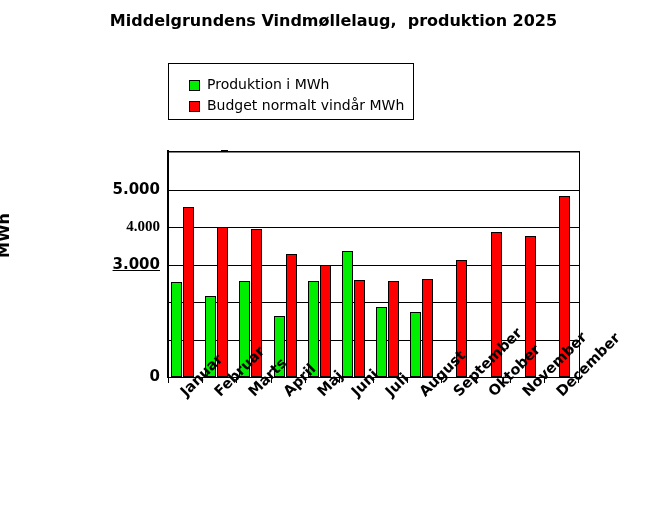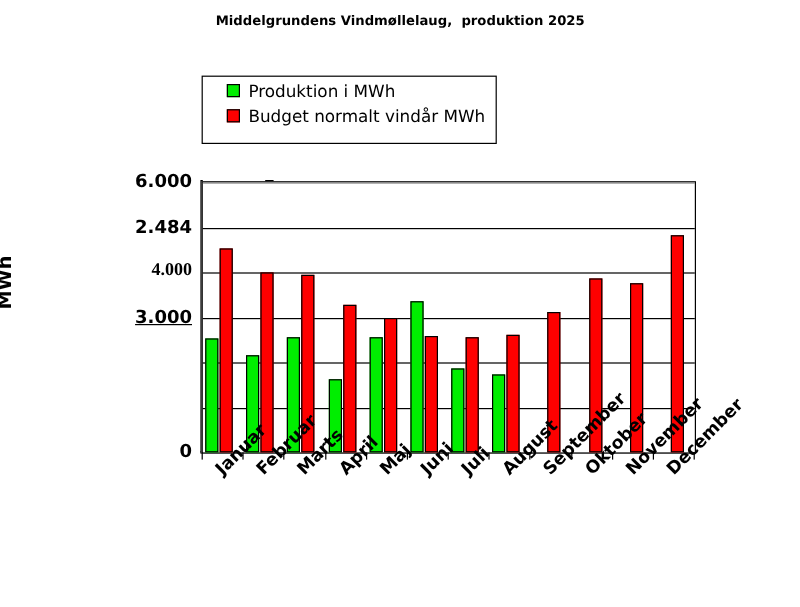--- a/index.html
+++ b/index.html
@@ -19,40 +19,40 @@
     height: 506px;
   }
 
   
   #chart-title {
     position: absolute;
     left: 0;
     top: 11px;
     width: 667px;
     text-align: center;
-    font-size: 11px;
+    font-size: 16px;
     font-weight: bold;
     color: #000000;
     white-space: pre;
     letter-spacing: 0px;
   }
 
   
   #legend {
     position: absolute;
     left: 168px;
     top: 63px;
     border: 1px solid #000000;
     background: #ffffff;
     padding: 6px 9px 7px 8px;
     box-sizing: border-box;
   }
   .legend-row {
     display: flex;
-    align-items: flex-start;
+    align-items: flex-end;
     height: 21px;
     padding-left: 12px;
   }
   .legend-swatch {
     width: 11px;
     height: 11px;
     border: 1px solid #000000;
     box-sizing: border-box;
     margin-right: 7px;
     flex: 0 0 auto;
@@ -191,23 +191,22 @@
 
   <div id="ytick-labels">
       <div class="ytick-label" style="top: 376px;">0</div>
       <div class="ytick-mark" style="top: 375px;"></div>
       <div class="ytick-mark" style="top: 337.5px;"></div>
       <div class="ytick-mark" style="top: 300px;"></div>
       <div class="ytick-label" style="top: 263.5px; text-decoration: underline;">3.000</div>
       <div class="ytick-mark" style="top: 262.5px;"></div>
       <div class="ytick-label" style="top: 226px; font-family: Liberation Serif, serif;">4.000</div>
       <div class="ytick-mark" style="top: 225px;"></div>
-      <div class="ytick-label" style="top: 188.5px;">2.484</div>
+      <div class="ytick-label" style="top: 188.5px;">5.000</div>
       <div class="ytick-mark" style="top: 187.5px;"></div>
-      <div class="ytick-label" style="top: 151px;">6.000</div>
       <div class="ytick-mark" style="top: 150px;"></div>
     </div>
 
   <div id="y-axis-line"></div>
   <div id="x-axis-line"></div>
 
   <div id="plot">
       <div class="gridline" style="top: 187.5px;"></div>
       <div class="gridline" style="top: 150px;"></div>
       <div class="gridline" style="top: 112.5px;"></div>

